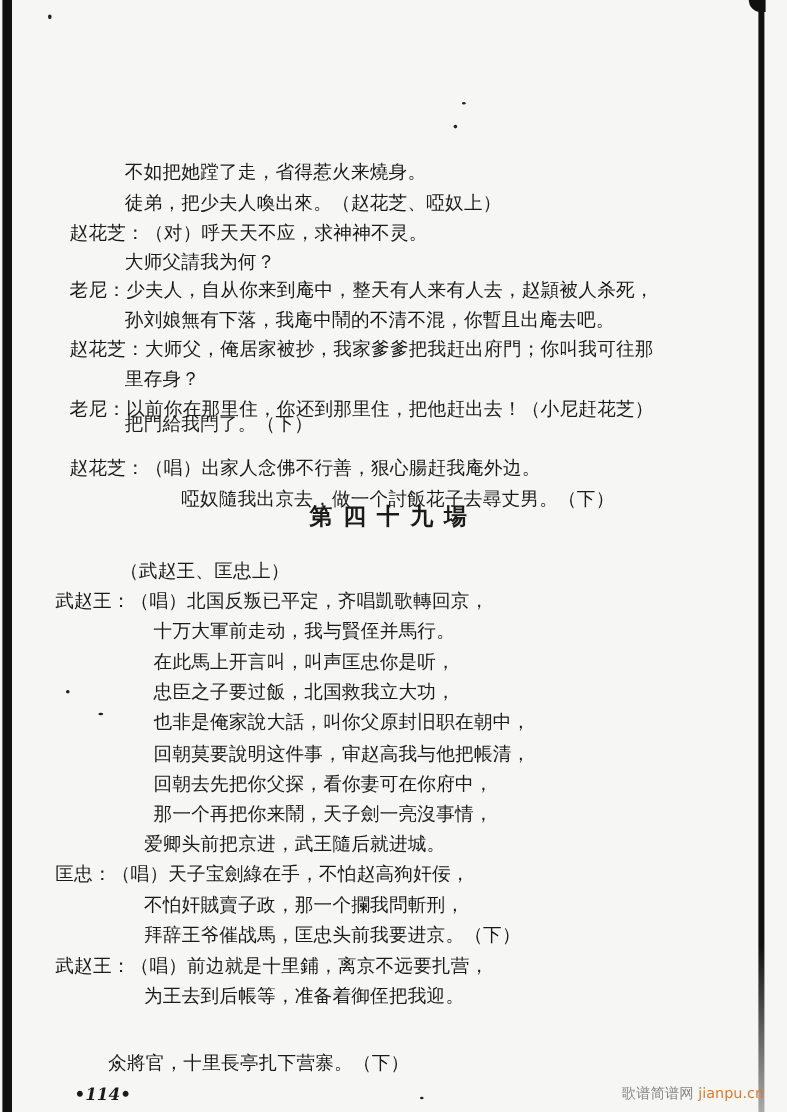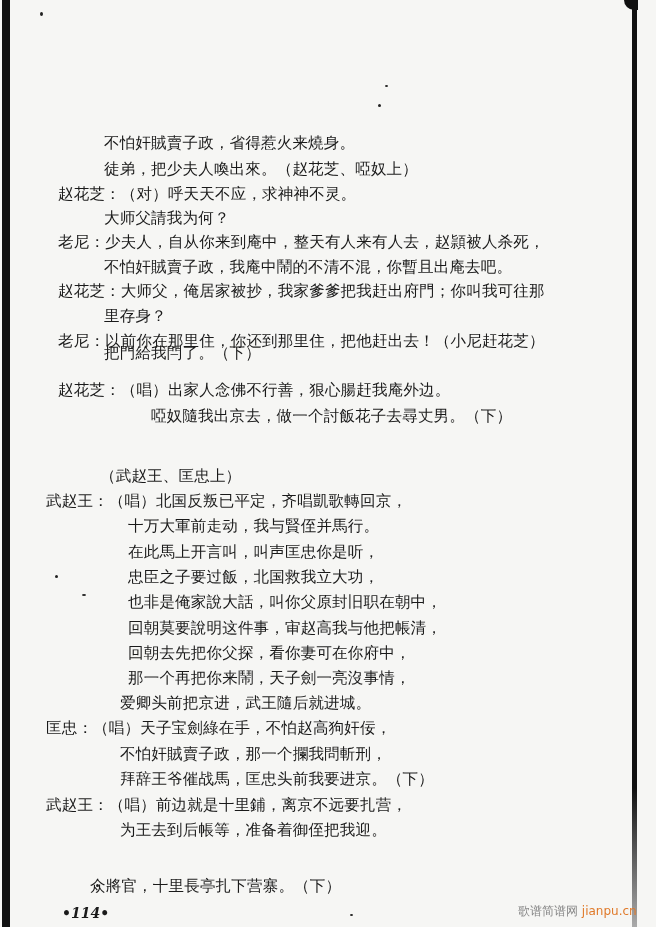--- a/index.html
+++ b/index.html
@@ -95,34 +95,35 @@
 
   <div class="speck" style="left:40px;top:12px;width:3px;height:4px;"></div>
   <div class="speck" style="left:385px;top:85px;width:3px;height:2px;"></div>
   <div class="speck" style="left:378px;top:104px;width:3px;height:3px;"></div>
   <div class="speck" style="left:55px;top:575px;width:3px;height:3px;"></div>
   <div class="speck" style="left:82px;top:594px;width:4px;height:2px;"></div>
   <div class="speck" style="left:96px;top:884px;width:3px;height:3px;"></div>
   <div class="speck" style="left:350px;top:914px;width:3px;height:2px;"></div>
 
   <div id="lines-top">
-      <div class="line" style="left: 104px; top: 133px;"><span>不怕奸賊賣子政，省得惹火来燒身。</span></div>
+      <div class="line" style="left: 104px; top: 133px;"><span>不如把她蹚了走，省得惹火来燒身。</span></div>
       <div class="line" style="left: 104px; top: 159px;"><span>徒弟，把少夫人喚出來。（赵花芝、啞奴上）</span></div>
       <div class="line" style="left: 58px; top: 184px;"><span class="speaker">赵花芝：</span><span>（对）呼天天不应，求神神不灵。</span></div>
       <div class="line" style="left: 104px; top: 208px;"><span>大师父請我为何？</span></div>
       <div class="line" style="left: 58px; top: 232px;"><span class="speaker">老尼：</span><span>少夫人，自从你来到庵中，整天有人来有人去，赵頴被人杀死，</span></div>
-      <div class="line" style="left: 104px; top: 257px;"><span>不怕奸賊賣子政，我庵中鬧的不清不混，你暫且出庵去吧。</span></div>
+      <div class="line" style="left: 104px; top: 257px;"><span>孙刘娘無有下落，我庵中鬧的不清不混，你暫且出庵去吧。</span></div>
       <div class="line" style="left: 58px; top: 281px;"><span class="speaker">赵花芝：</span><span>大师父，俺居家被抄，我家爹爹把我赶出府門；你叫我可往那</span></div>
       <div class="line" style="left: 104px; top: 306px;"><span>里存身？</span></div>
       <div class="line" style="left: 58px; top: 331px;"><span class="speaker">老尼：</span><span>以前你在那里住，你还到那里住，把他赶出去！（小尼赶花芝）</span></div>
       <div class="line" style="left: 104px; top: 343px;"><span>把門給我閂了。（下）</span></div>
       <div class="line" style="left: 58px; top: 380px;"><span class="speaker">赵花芝：</span><span>（唱）出家人念佛不行善，狠心腸赶我庵外边。</span></div>
       <div class="line" style="left: 132px; top: 406px; padding-left: 19px;"><span>啞奴隨我出京去，做一个討飯花子去尋丈男。（下）</span></div>
     </div>
 
+  <div class="scene-title">第四十九場</div>
 
   <div id="lines-bottom">
       <div class="line" style="left: 100px; top: 466px;"><span>（武赵王、匡忠上）</span></div>
       <div class="line" style="left: 46px; top: 491px; text-align: right;"><span class="speaker">武赵王：</span><span>（唱）北国反叛已平定，齐唱凱歌轉回京，</span></div>
       <div class="line" style="left: 128px; top: 517px; font-family: Liberation Mono, monospace;"><span>十万大軍前走动，我与賢侄并馬行。</span></div>
       <div class="line" style="left: 128px; top: 542px;"><span>在此馬上开言叫，叫声匡忠你是听，</span></div>
       <div class="line" style="left: 128px; top: 567px;"><span>忠臣之子要过飯，北国救我立大功，</span></div>
       <div class="line" style="left: 128px; top: 592px;"><span>也非是俺家說大話，叫你父原封旧职在朝中，</span></div>
       <div class="line" style="left: 128px; top: 618px;"><span>回朝莫要說明这件事，审赵高我与他把帳清，</span></div>
       <div class="line" style="left: 128px; top: 643px;"><span>回朝去先把你父探，看你妻可在你府中，</span></div>

